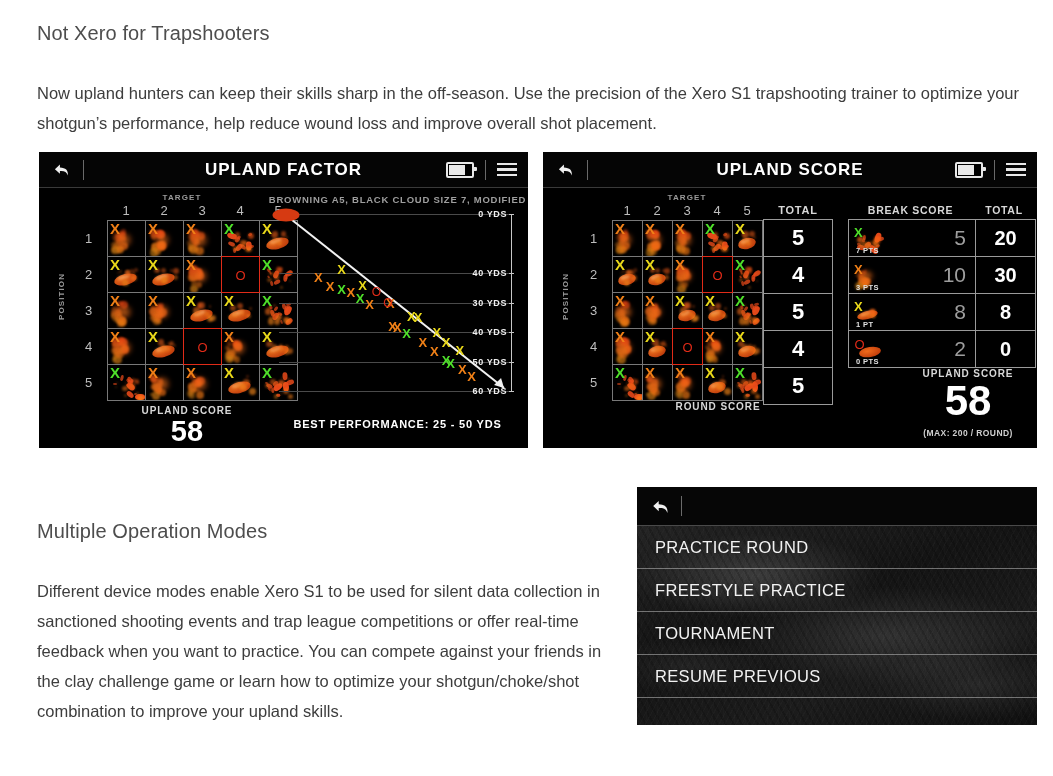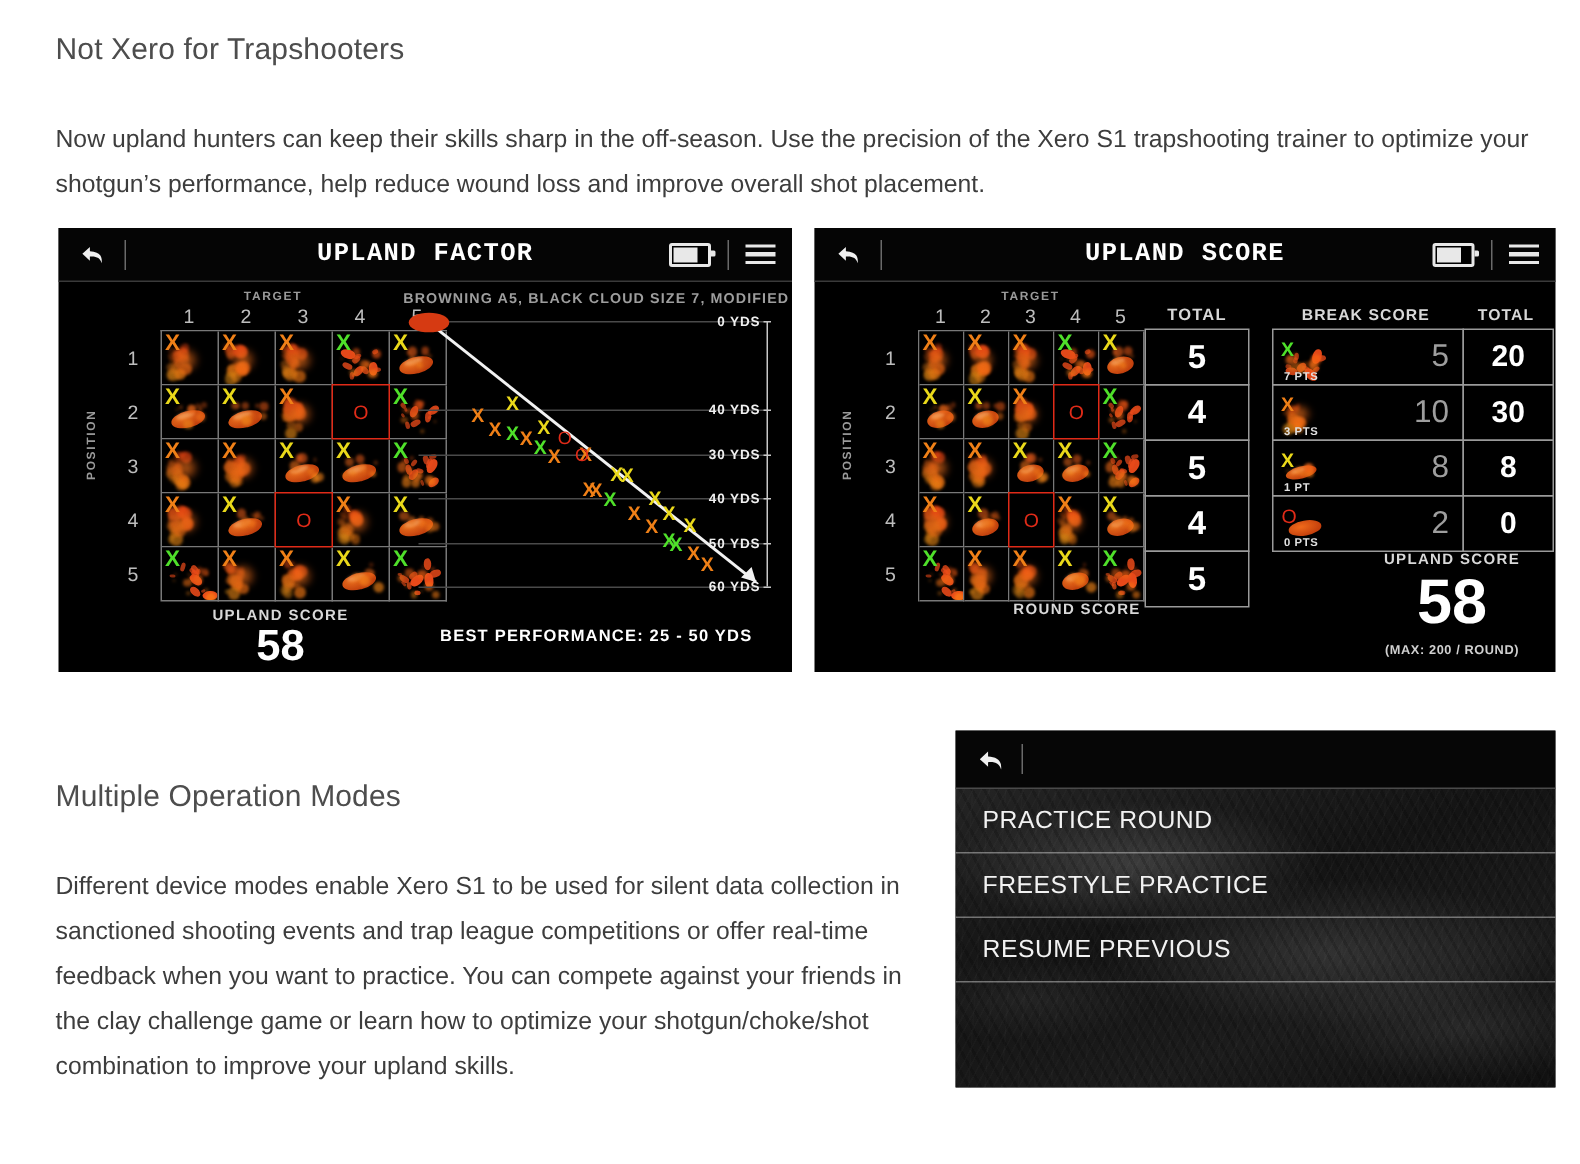--- a/index.html
+++ b/index.html
@@ -22,21 +22,21 @@
 
   
   .device{position:absolute;background:#000;overflow:hidden;}
   .dev-header{
     position:relative;height:35px;background:#050505;
     border-bottom:1px solid #3a3a3a;
     display:flex;align-items:center;
   }
   .dev-title{
     position:absolute;left:0;right:0;text-align:center;
-    color:#fff;font-size:17px;font-weight:700;letter-spacing:.9px;font-family:Liberation Mono, monospace;
+    color:#fff;font-size:17px;font-weight:700;letter-spacing:.9px;
   }
   .back-ico{margin-left:13px;width:20px;height:20px;display:block;}
   .hdr-div{width:1px;height:20px;background:#6a6a6a;margin-left:11px;}
   .hdr-right{margin-left:auto;display:flex;align-items:center;margin-right:11px;}
   .batt{
     width:24px;height:12px;border:2px solid #e8e8e8;border-radius:2px;
     position:relative;background:#000;
   }
   .batt::before{content:"";position:absolute;left:1px;top:1px;bottom:1px;width:16px;background:#e8e8e8;}
   .batt::after{content:"";position:absolute;right:-5px;top:3px;width:3px;height:4px;background:#e8e8e8;border-radius:0 1px 1px 0;}
@@ -1628,17 +1628,18 @@
       <span class="back-ico">
         <svg viewBox="0 0 24 24" width="22" height="22">
           <path d="M9.5 5.5 L3.5 11 L9.5 16.5 L9.5 13.2 C15 12.8 17.6 14.4 19 18.5 C19.6 12.2 16.6 9.4 9.5 9 Z" fill="#f0f0f0"></path>
         </svg>
       </span>
       <span class="hdr-div"></span>
     </div>
     <div class="tms-list" id="tms-list">
         <div class="tms-item">PRACTICE ROUND</div>
         <div class="tms-item">FREESTYLE PRACTICE</div>
+        <div class="tms-item">TOURNAMENT</div>
         <div class="tms-item">RESUME PREVIOUS</div>
       </div>
   </div>
 
 </div>
 
 </body></html>

